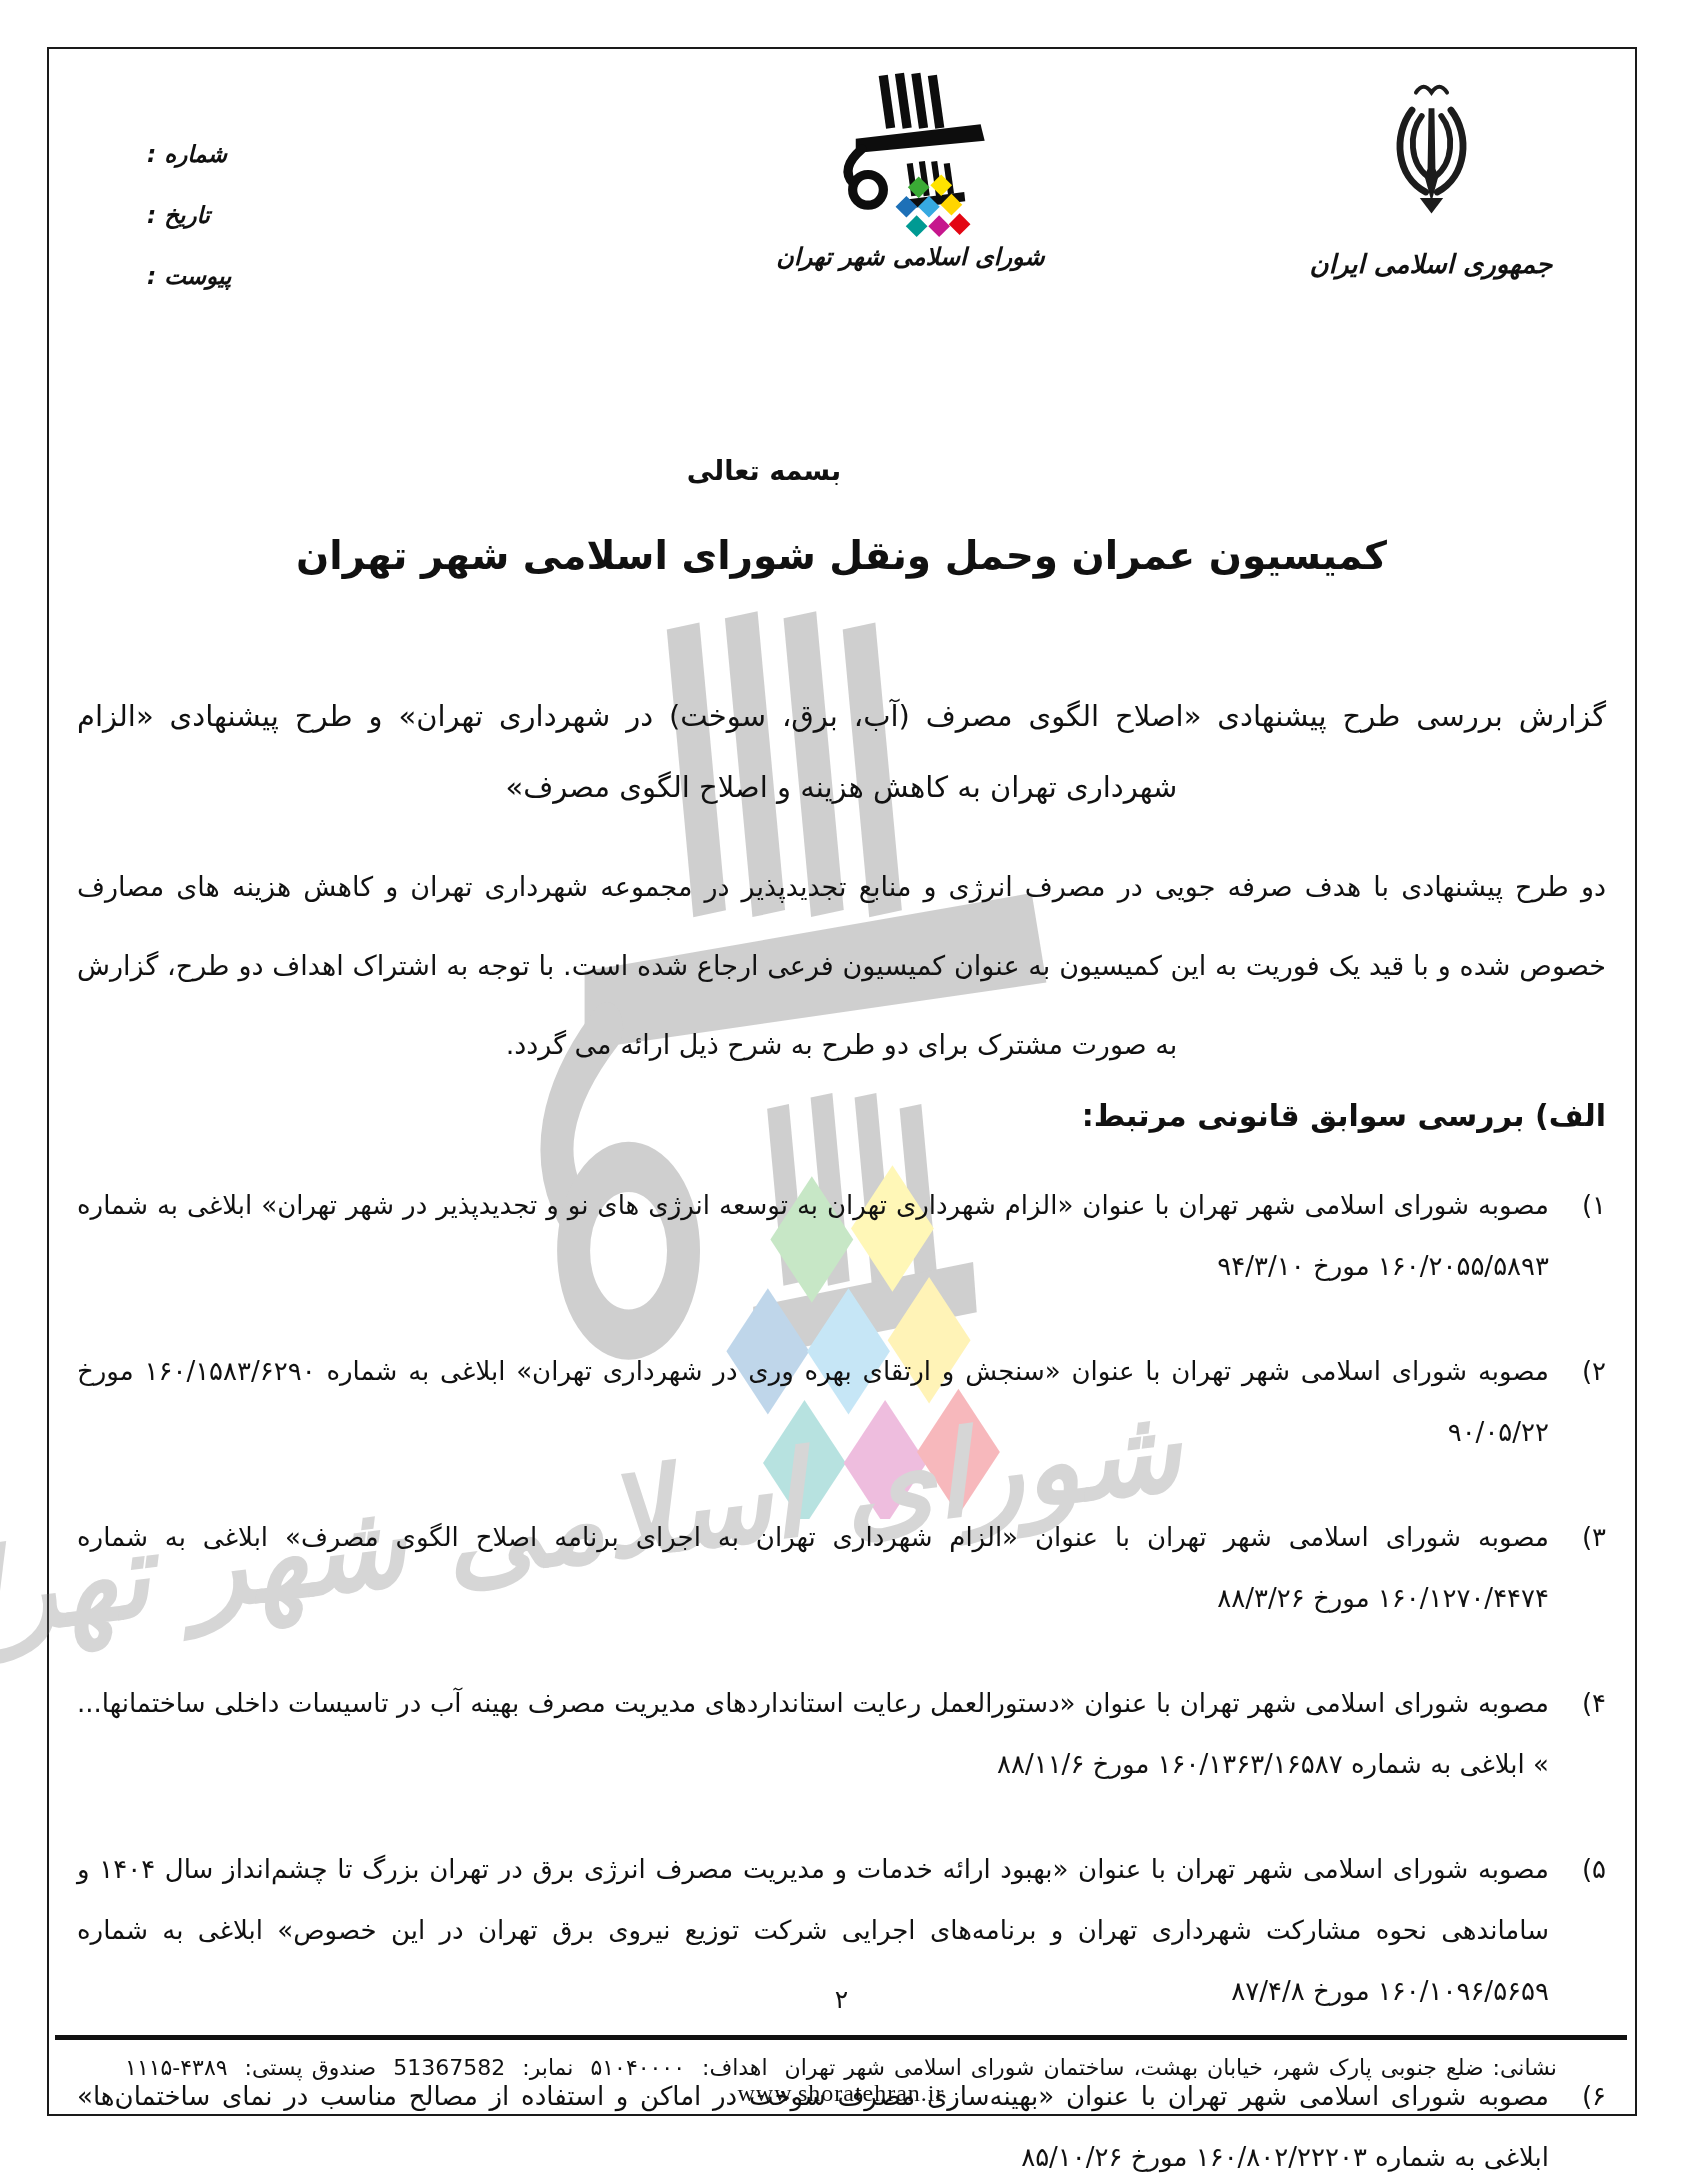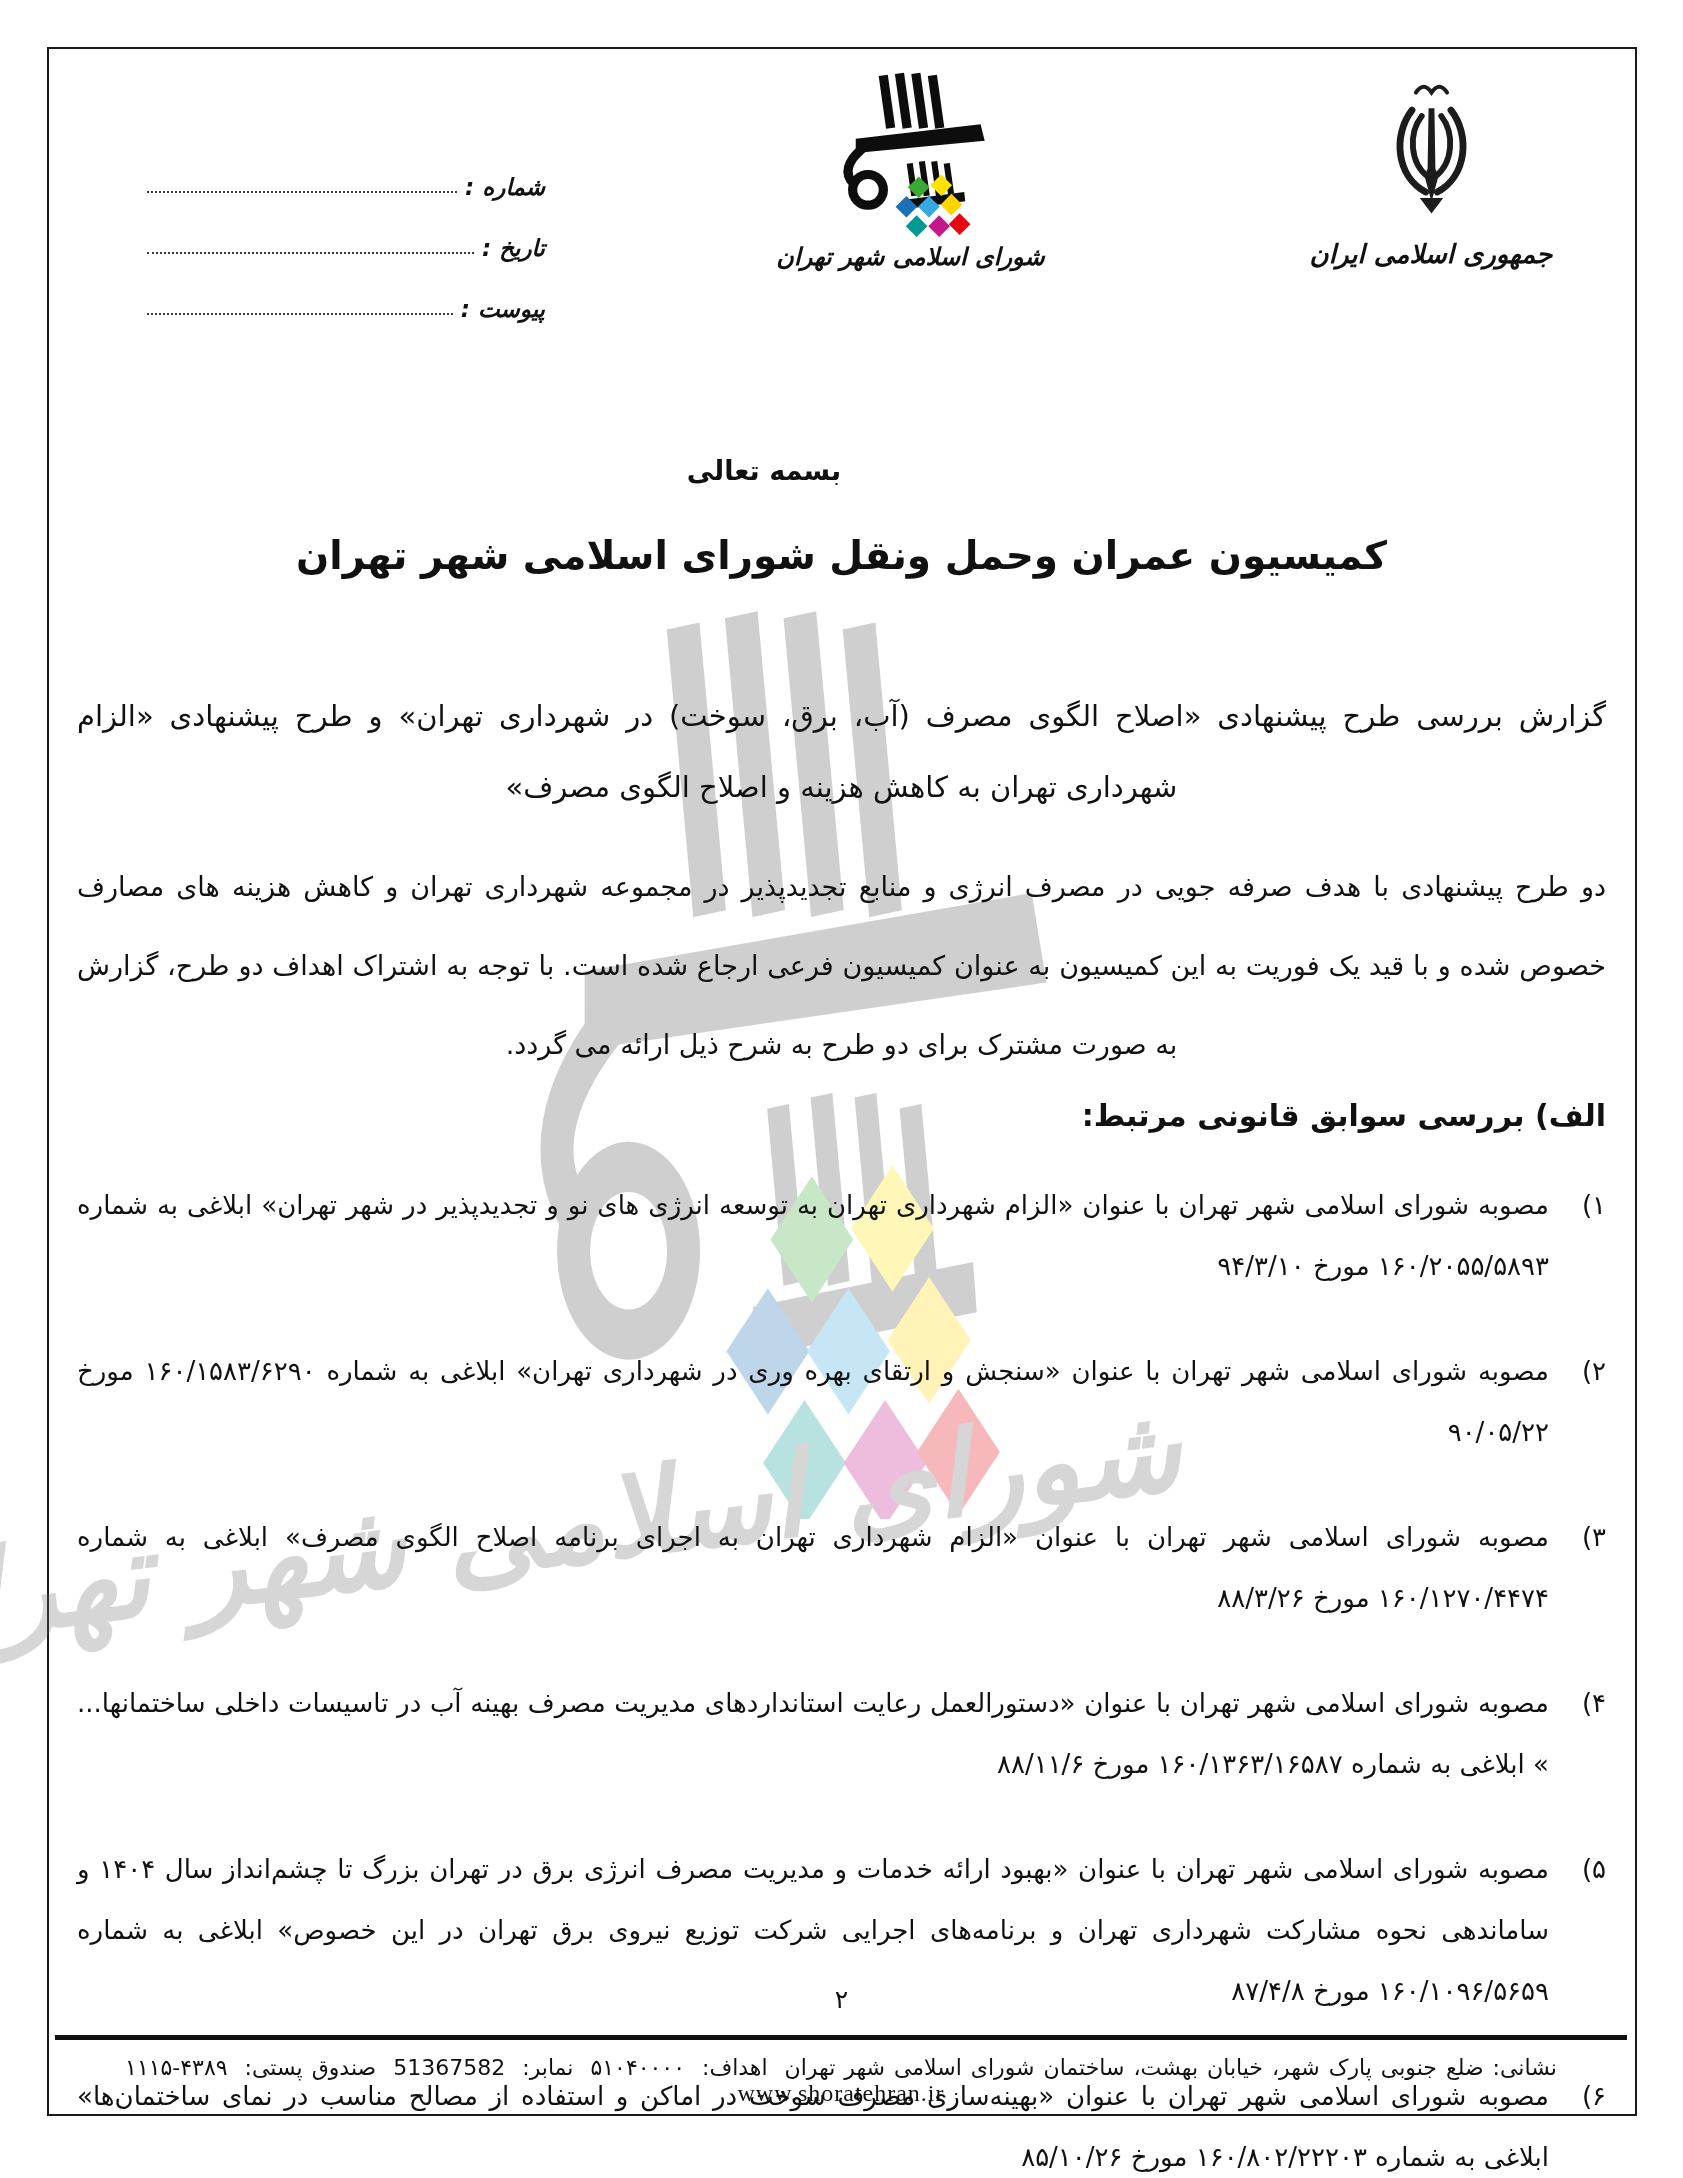--- a/index.html
+++ b/index.html
@@ -4,30 +4,30 @@
 <style>
   * { margin:0; padding:0; box-sizing:border-box; }
   html,body { width:1683px; height:2178px; background:#ffffff; overflow:hidden;
               font-family:"DejaVu Sans", sans-serif; color:#111; }
   .page { position:relative; width:1683px; height:2178px; background:#fff; }
   .frame { position:absolute; left:47px; top:47px; width:1590px; height:2069px;
            border:2px solid #1a1a1a; }
 
   
   .fields { position:absolute; left:147px; top:141px; width:398px; z-index:3; }
-  .field-row { height:61px; display:flex; direction:rtl; align-items:flex-end; gap:8px; }
+  .field-row { height:61px; display:flex; direction:rtl; align-items:flex-end; gap:8px;flex-direction:column; }
   .field-label { font-size:23px; font-weight:bold; font-style:italic; white-space:nowrap;
                  padding-bottom:2px; }
   .field-dots { flex:1; border-bottom:2.5px dotted #3a3a3a; margin-bottom:9px; height:0; }
 
   .council-logo { position:absolute; left:762px; top:65px; width:297px; text-align:center; z-index:3; }
   .council-name { font-size:24px; font-weight:bold; font-style:italic; margin-top:0px; direction:rtl; }
 
   .iran-emblem { position:absolute; left:1305px; top:77px; width:252px; text-align:center; z-index:3; }
-  .iran-caption { font-size:26px; font-weight:bold; font-style:italic; margin-top:2px; direction:rtl; }
+  .iran-caption { font-size:26px; font-weight:bold; font-style:italic; margin-top:12px; direction:rtl; }
 
   
   .basmala { position:absolute; left:0; top:455px; width:1528px; text-align:center;
              font-size:27px; font-weight:bold; direction:rtl; z-index:3; }
   .commission { position:absolute; left:0; top:533px; width:1683px; text-align:center;
                 font-size:39px; font-weight:bold; direction:rtl; z-index:3; }
 
   
   .content { position:absolute; left:77px; top:681px; width:1529px; direction:rtl; z-index:2; }
   .doc-title { font-size:29px; font-weight:normal; line-height:71px;

